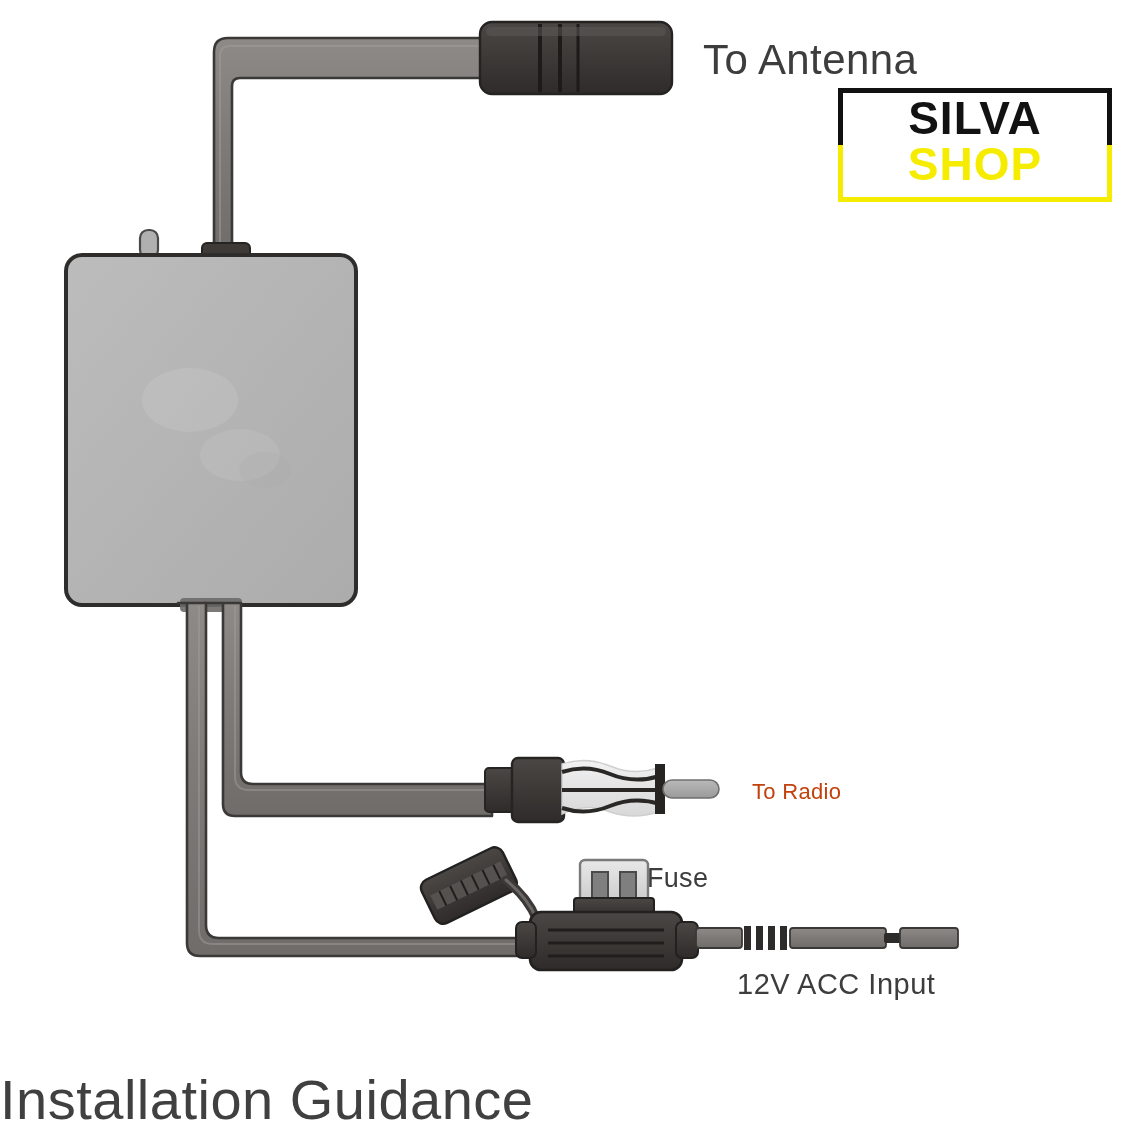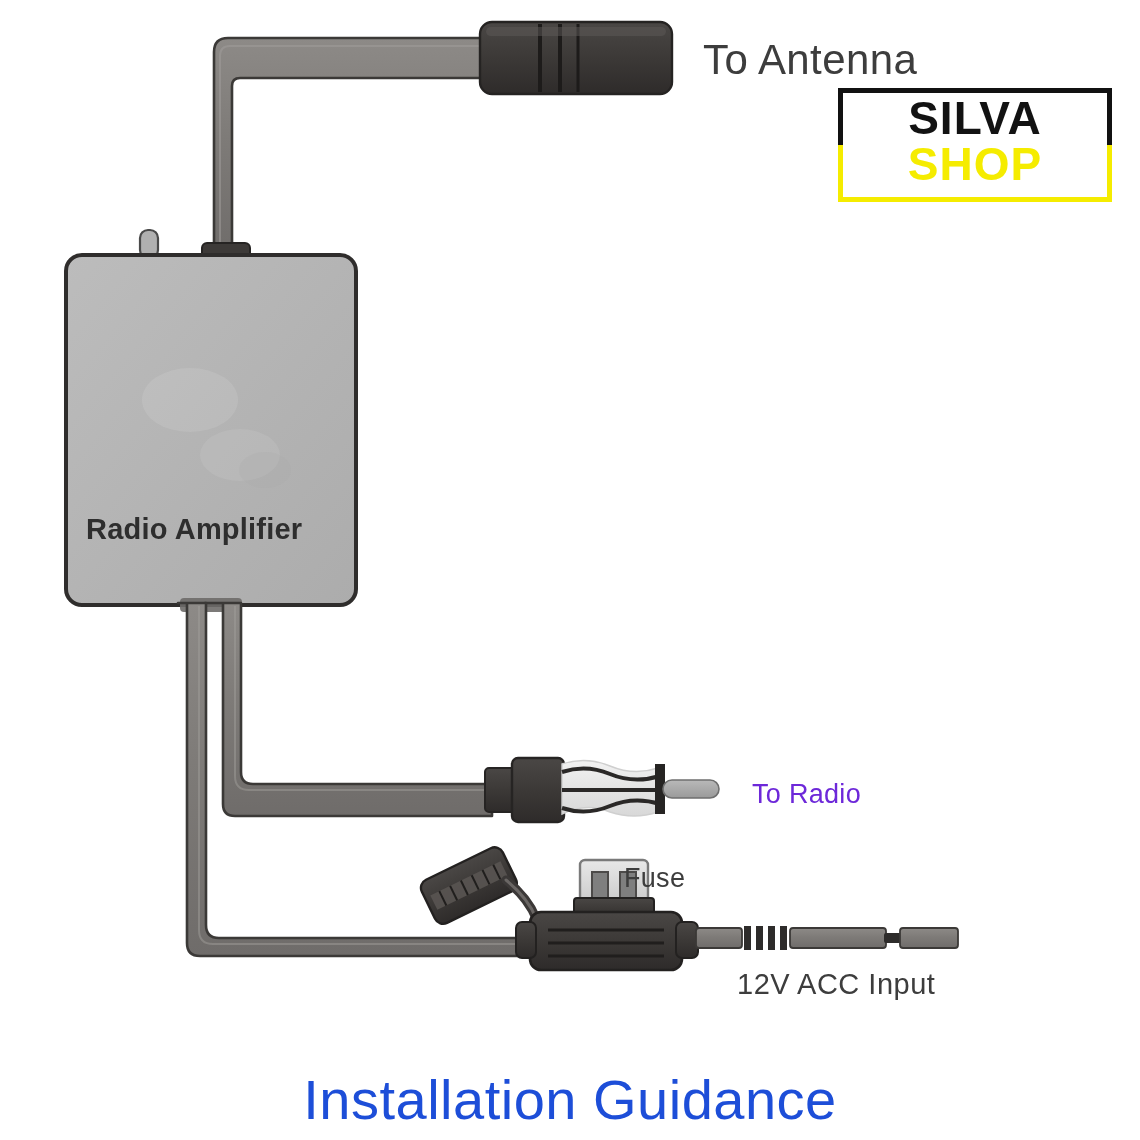--- a/index.html
+++ b/index.html
@@ -35,26 +35,26 @@
   #label-to-antenna {
     left: 703px;
     top: 36px;
     font-size: 42px;
     color: #3d3d3d;
     letter-spacing: 0.4px;
   }
   #label-to-radio {
     left: 752px;
     top: 779px;
-    font-size: 27px;
-    color: #6d28d9;
+    font-size: 22px;
+    color: #c2410c;
     letter-spacing: 0.3px;
   }
   #label-fuse {
-    left: 624px;
+    left: 647px;
     top: 863px;
     font-size: 27px;
     color: #3d3d3d;
     letter-spacing: 0.3px;
   }
   #label-input {
     left: 700px;
     top: 968px;
     font-size: 29px;
     color: #3d3d3d;
@@ -67,23 +67,23 @@
     font-size: 29px;
     font-weight: 600;
     color: #2e2e2e;
     letter-spacing: 0.2px;
   }
   #caption-installation {
     position: absolute;
     left: 0;
     top: 1067px;
     width: 1140px;
-    text-align: center;
+    text-align: left;
     font-size: 56px;
-    color: #1d4ed8;
+    color: #404040;
     font-family: "Liberation Sans", sans-serif;
     letter-spacing: 0.5px;
   }
   
   #brand-logo {
     position: absolute;
     left: 838px;
     top: 88px;
     width: 220px;
     height: 114px;
@@ -261,21 +261,20 @@
   </svg>
 
   <div class="lbl" id="label-to-antenna">To Antenna</div>
 
   <div class="lbl" id="label-to-radio">To Radio</div>
 
   <div class="lbl" id="label-fuse">Fuse</div>
 
   <div class="lbl" id="label-input">12V  ACC   Input</div>
 
-  <div class="lbl" id="label-amplifier">Radio Amplifier</div>
 
   <div id="caption-installation">Installation Guidance</div>
 
   <div id="brand-logo">
     <div class="frame-top"></div>
     <div class="frame-bottom"></div>
     <div class="word word-top">SILVA</div>
     <div class="word word-bottom">SHOP</div>
   </div>
 

